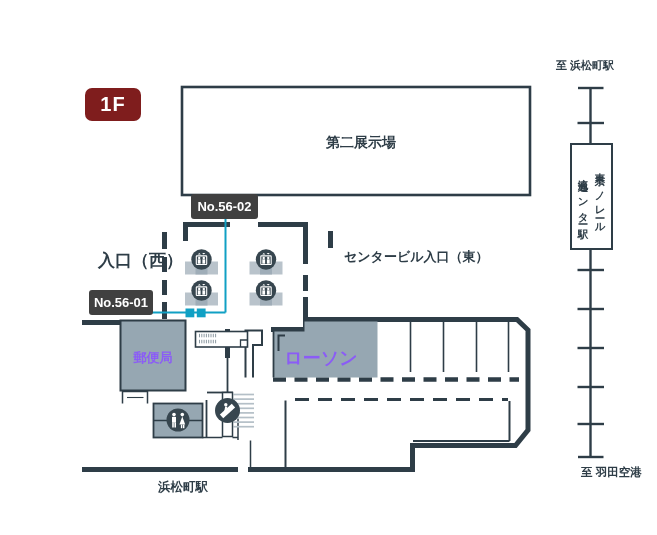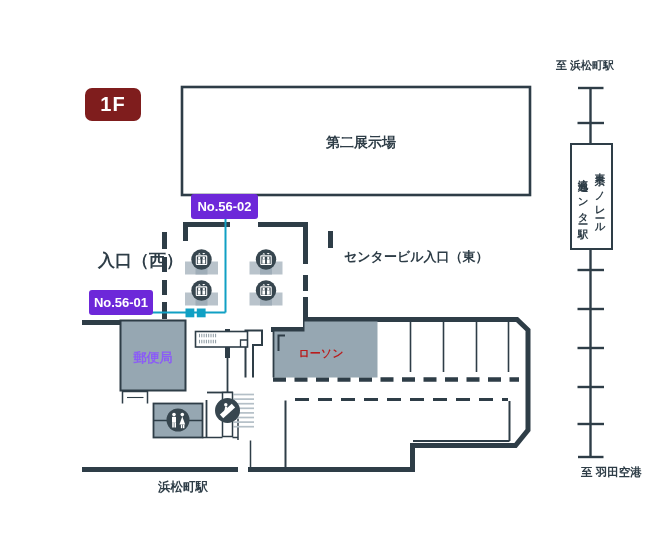--- a/index.html
+++ b/index.html
@@ -9,30 +9,30 @@
   }
   .stage svg{position:absolute;left:0;top:0;}
   .lbl{position:absolute;font-weight:bold;color:#2e3d47;white-space:nowrap;}
   .center{text-align:center;}
   .floor-badge{
     position:absolute;left:85px;top:88px;width:56px;height:33px;
     background:#7f1d1d;color:#ffffff;border-radius:7px;
     font-size:20px;font-weight:bold;line-height:33px;text-align:center;letter-spacing:1px;
   }
   .booth{
-    position:absolute;background:#6d28d9;color:#ffffff;border-radius:3px;
+    position:absolute;background:#404040;color:#ffffff;border-radius:3px;
     font-size:13px;font-weight:bold;text-align:center;
   }
   .booth.b02{left:191px;top:194px;width:67px;height:25px;line-height:25px;}
   .booth.b01{left:89px;top:282px;width:64px;height:25px;line-height:25px;margin-top:8px;}
   .hall-lbl{left:296px;top:134px;width:130px;font-size:14px;}
   .west-lbl{left:98px;top:249px;width:64px;font-size:17px;}
   .east-lbl{left:316px;top:248px;font-size:13px;margin-left:28px;}
   .po-lbl{left:120px;top:349px;width:66px;font-size:13px;color:#8b5cf6;}
-  .lawson-lbl{left:275px;top:346px;width:92px;font-size:11px;color:#b91c1c;}
+  .lawson-lbl{left:275px;top:346px;width:92px;font-size:18px;color:#8b5cf6;}
   .park-lbl{left:140px;top:479px;width:86px;font-size:12.5px;}
   .north-lbl{left:556px;top:58px;font-size:11px;}
   .south-lbl{left:556px;top:465px;font-size:11.5px;margin-left:25px;}
   .station{
     position:absolute;left:570px;top:143px;width:43px;height:107px;
     background:#ffffff;border:2px solid #2e3d47;box-sizing:border-box;
     display:flex;align-items:center;justify-content:center;
   }
   .station-inner{writing-mode:vertical-rl;font-size:10.5px;font-weight:bold;
     letter-spacing:2.5px;line-height:17px;text-align:center;}

